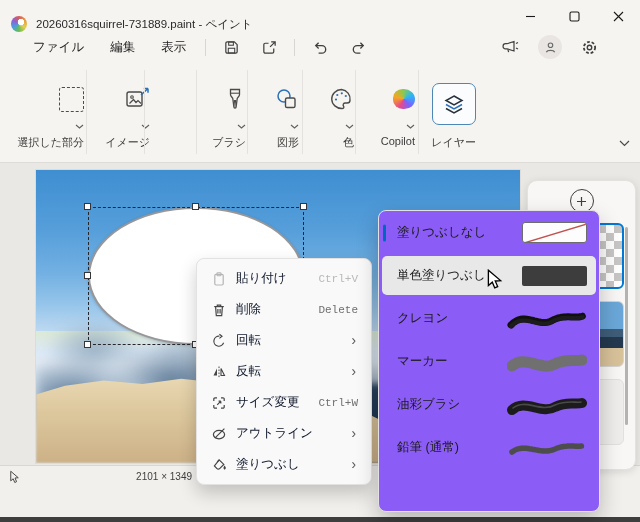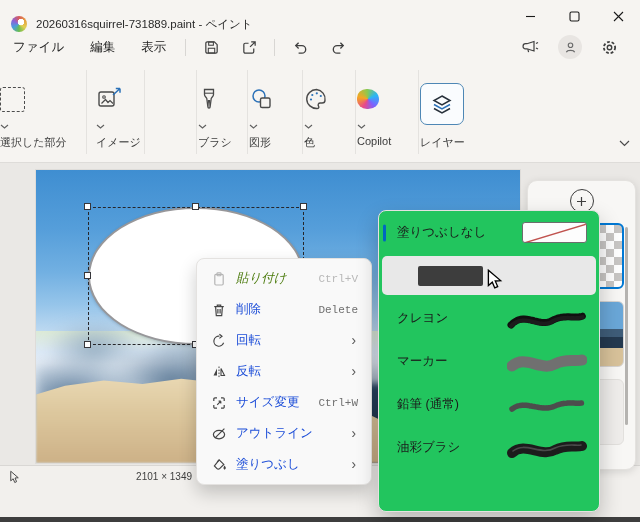--- a/index.html
+++ b/index.html
@@ -10,30 +10,30 @@
   
   .titlebar{position:absolute;left:0;top:0;width:640px;height:32px;display:flex;align-items:flex-end;}
   .app-ico{width:16px;height:16px;margin:0 9px 0 11px;border-radius:50%;
     background:radial-gradient(circle at 62% 38%, #fff 0 3px, rgba(255,255,255,0) 3.5px),
       conic-gradient(#d95b5b,#e5a23f,#e3cf52,#69bd4e,#4a9fdc,#8a63d8,#d95b5b);}
   .title-text{font-size:11.5px;color:#2a2a2a;}
   .win-controls{position:absolute;right:0;top:0;height:32px;display:flex;}
   .win-btn{width:44px;height:32px;display:flex;align-items:center;justify-content:center;}
 
   
-  .menubar{position:absolute;left:0;top:32px;width:640px;height:30px;display:flex;align-items:center;padding:0 0;}
+  .menubar{position:absolute;left:0;top:32px;width:640px;height:30px;display:flex;align-items:center;padding:0 20px;}
   .menu-item{font-size:12.5px;padding:5px 13px;border-radius:5px;}
   .qa-btn{width:30px;height:28px;display:flex;align-items:center;justify-content:center;border-radius:5px;margin:0 4px;}
   .v-div{width:1px;height:17px;background:#d8d6d3;margin:0 6px;}
   .right-cluster{margin-left:auto;display:flex;align-items:center;gap:8px;padding-right:12px;}
   .avatar{width:24px;height:24px;border-radius:50%;background:#e8e5e2;display:flex;align-items:center;justify-content:center;}
 
   
   .ribbon{position:absolute;left:0;top:62px;width:640px;height:101px;border-bottom:1px solid #dedcd9;background:#f6f4f1;}
-  .rgroup{position:absolute;top:14px;display:flex;flex-direction:column;align-items:flex-start;}
+  .rgroup{position:absolute;top:14px;display:flex;flex-direction:column;align-items:flex-end;}
   .iconwrap{height:46px;display:flex;align-items:center;justify-content:center;}
   .iconwrap.tall{height:55px;}
   .chev{height:9px;display:flex;align-items:center;}
   .rlabel{font-size:11px;color:#3c3c3c;margin-top:4px;white-space:nowrap;}
   .rdiv{position:absolute;top:8px;width:1px;height:84px;background:#e4e2df;}
   .sel-ico-box{width:25px;height:25px;border:1.6px dashed #4c4c4c;border-radius:3px;}
   .copilot-blob{width:22px;height:20px;border-radius:46% 54% 52% 48%;
     background:conic-gradient(from 210deg,#e8498a,#f5a623,#8bc94f,#29b6f6,#7b61ff,#e8498a);}
   .layers-box{width:44px;height:42px;border:1.4px solid #4e87b5;border-radius:7px;background:#fafcfe;display:flex;align-items:center;justify-content:center;}
   .overflow-chev{position:absolute;right:10px;top:78px;}
@@ -65,30 +65,30 @@
   .statusbar{position:absolute;left:0;top:465px;width:640px;height:52px;background:#f2f0ed;border-top:1px solid #d9d7d4;}
   .status-cursor{position:absolute;left:9px;top:470px;}
   .status-dims{position:absolute;left:108px;top:471px;width:84px;text-align:right;font-size:10px;color:#3f3f3f;}
   .bottom-strip{position:absolute;left:0;top:517px;width:640px;height:5px;background:#3e3e3e;}
 
   
   .ctxmenu{position:absolute;left:196px;top:258px;width:176px;padding:4px 0;z-index:5;
     background:#f9f9f9;border:1px solid #e4e2e0;border-radius:8px;box-shadow:0 8px 18px rgba(0,0,0,.2);}
   .cm-item{height:31px;display:flex;align-items:center;margin:0 4px;padding:0 9px;border-radius:4px;}
   .cm-ico{width:17px;display:flex;justify-content:center;}
-  .cm-label{margin-left:9px;flex:1;font-size:12.5px;color:#1d4ed8;white-space:nowrap;}
+  .cm-label{margin-left:9px;flex:1;font-size:12.5px;color:#0f172a;white-space:nowrap;}
   .cm-right{font-size:11px;color:#6f6f6f;white-space:nowrap;font-family:Liberation Mono, monospace;}
   .cm-right.arrow{font-size:14px;color:#5c5c5c;line-height:1;}
-  .cm-item.disabled .cm-label{color:#4d7c0f;font-style:italic;}
+  .cm-item.disabled .cm-label{color:#0f172a;}
   .cm-item.disabled .cm-right{color:#b8b8b8;}
   .cm-item.disabled svg *{stroke:#b5b5b5;}
 
   
   .submenu{position:absolute;left:378px;top:210px;width:222px;height:302px;padding:0;z-index:6;
-    background:#22c55e;border:1px solid #e4e2e0;border-radius:8px;box-shadow:0 10px 22px rgba(0,0,0,.24);}
+    background:#8b5cf6;border:1px solid #e4e2e0;border-radius:8px;box-shadow:0 10px 22px rgba(0,0,0,.24);}
   .sm-item{height:43px;display:flex;align-items:center;padding:0 12px 0 18px;position:relative;}
   .sm-item.hovered::before{content:"";position:absolute;left:3px;right:3px;top:2px;bottom:2px;background:#e8e8e8;border-radius:5px;}
   .sel-bar{position:absolute;left:4px;top:50%;transform:translateY(-50%);width:3px;height:17px;border-radius:2px;}
   .sm-label{flex:1;font-size:12.5px;color:#1b1b1b;position:relative;white-space:nowrap;}
   .sm-preview{width:86px;display:flex;justify-content:flex-end;align-items:center;position:relative;}
   .pv-none{width:65px;height:21px;background:#fdfdfd;border:1.5px solid #6d6d6d;border-radius:3px;position:relative;overflow:hidden;}
   .pv-solid{width:65px;height:20px;background:#3d3d3d;border-radius:2px;}
 
   
   .layers-panel{position:absolute;left:527px;top:180px;width:109px;height:290px;z-index:3;
@@ -423,20 +423,21 @@
     <span class="sm-label">塗りつぶしなし</span>
     <span class="sm-preview">
       <span class="pv-none">
           <svg width="65" height="21" viewBox="0 0 65 21" style="position:absolute;left:0;top:0;">
             <line x1="1" y1="20" x2="64" y2="1" stroke="#c0524e" stroke-width="1.4"></line>
           </svg>
         </span>
     </span>
   </div>
   <div class="sm-item hovered">
+    <span class="sm-label">単色塗りつぶし</span>
     <span class="sm-preview">
         <span class="pv-solid"></span>
       </span>
   </div>
   <div class="sm-item">
     <span class="sm-label">クレヨン</span>
     <span class="sm-preview">
       <svg width="80" height="26" viewBox="0 0 80 26" fill="none">
         <path d="M4 19 C 18 4, 32 23, 46 14 C 58 8, 68 13, 76 10" stroke="#101010" stroke-width="7" stroke-linecap="round" stroke-dasharray="2.2 1.6"></path>
         <path d="M4 20 C 18 6, 32 24, 46 15 C 58 9, 68 14, 76 11" stroke="#1c1c1c" stroke-width="4" stroke-linecap="round" stroke-dasharray="3 1.2"></path>
@@ -445,35 +446,35 @@
   </div>
   <div class="sm-item">
     <span class="sm-label">マーカー</span>
     <span class="sm-preview">
       <svg width="80" height="26" viewBox="0 0 80 26" fill="none">
           <path d="M5 17 C 18 5, 34 23, 48 15 C 60 9, 68 13, 75 11" stroke="#707070" stroke-width="11" stroke-linecap="round"></path>
         </svg>
     </span>
   </div>
   <div class="sm-item">
-    <span class="sm-label">鉛筆 (通常)</span>
-    <span class="sm-preview">
-      <svg width="80" height="26" viewBox="0 0 80 26" fill="none">
-        <path d="M5 17 C 18 7, 34 21, 48 14 C 60 9, 68 12, 75 11" stroke="#4d4d4d" stroke-width="5.5" stroke-linecap="round" stroke-dasharray="2 1"></path>
-      </svg>
-    </span>
-  </div>
-  <div class="sm-item">
     <span class="sm-label">油彩ブラシ</span>
     <span class="sm-preview">
       <svg width="80" height="26" viewBox="0 0 80 26" fill="none">
         <path d="M5 18 C 18 6, 34 23, 48 15 C 60 9, 68 13, 75 11" stroke="#1c1c1c" stroke-width="10" stroke-linecap="round"></path>
         <path d="M6 16 C 18 6, 34 21, 48 13 C 60 8, 68 11, 74 10" stroke="#4a4a4a" stroke-width="1.6" stroke-linecap="round"></path>
       </svg>
     </span>
   </div>
+  <div class="sm-item">
+    <span class="sm-label">鉛筆 (通常)</span>
+    <span class="sm-preview">
+      <svg width="80" height="26" viewBox="0 0 80 26" fill="none">
+        <path d="M5 17 C 18 7, 34 21, 48 14 C 60 9, 68 12, 75 11" stroke="#4d4d4d" stroke-width="5.5" stroke-linecap="round" stroke-dasharray="2 1"></path>
+      </svg>
+    </span>
+  </div>
 </div>
 
 <div class="pointer-cursor">
   <svg width="17" height="22" viewBox="0 0 12 18">
       <path d="M1 1 L1 13.5 L4.2 10.8 L6.2 15.5 L8.6 14.4 L6.6 9.8 L11 9.5 Z" fill="#fff" stroke="#000" stroke-width="1.1"></path>
     </svg>
 </div>
 
 </body></html>

